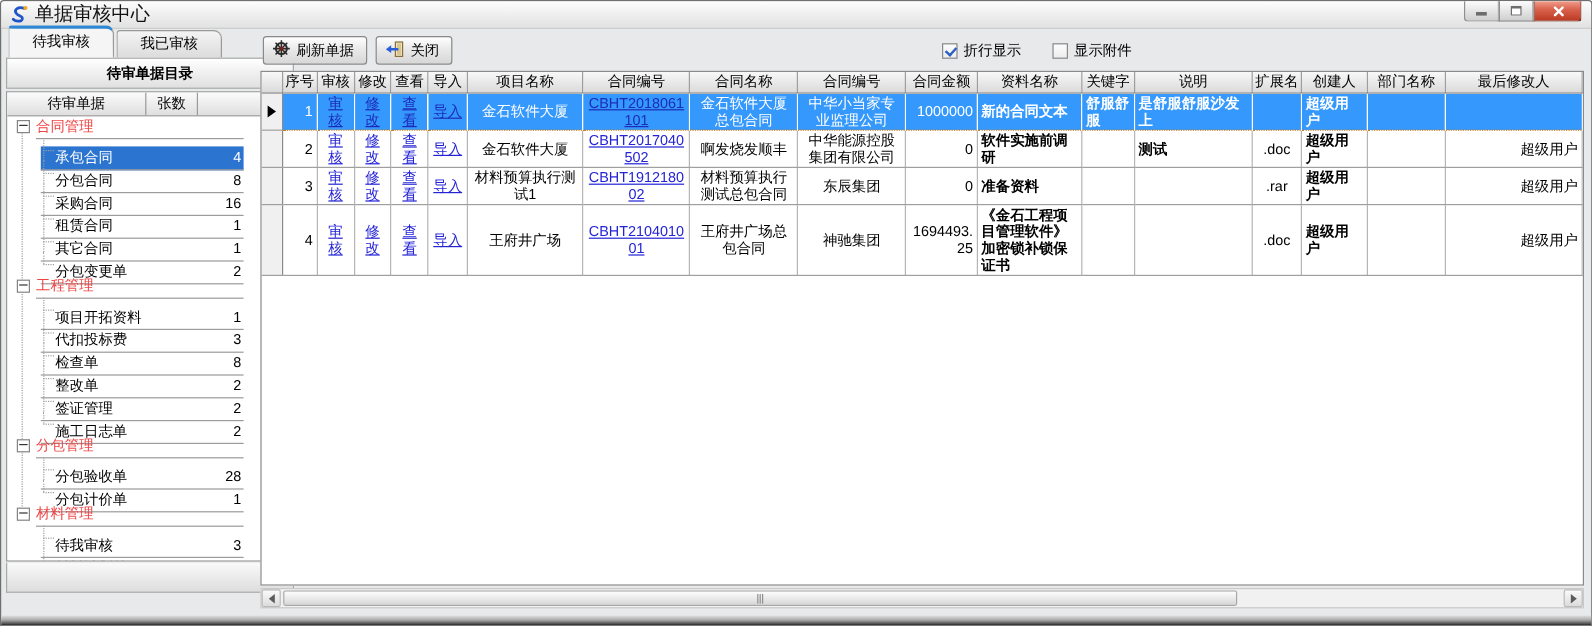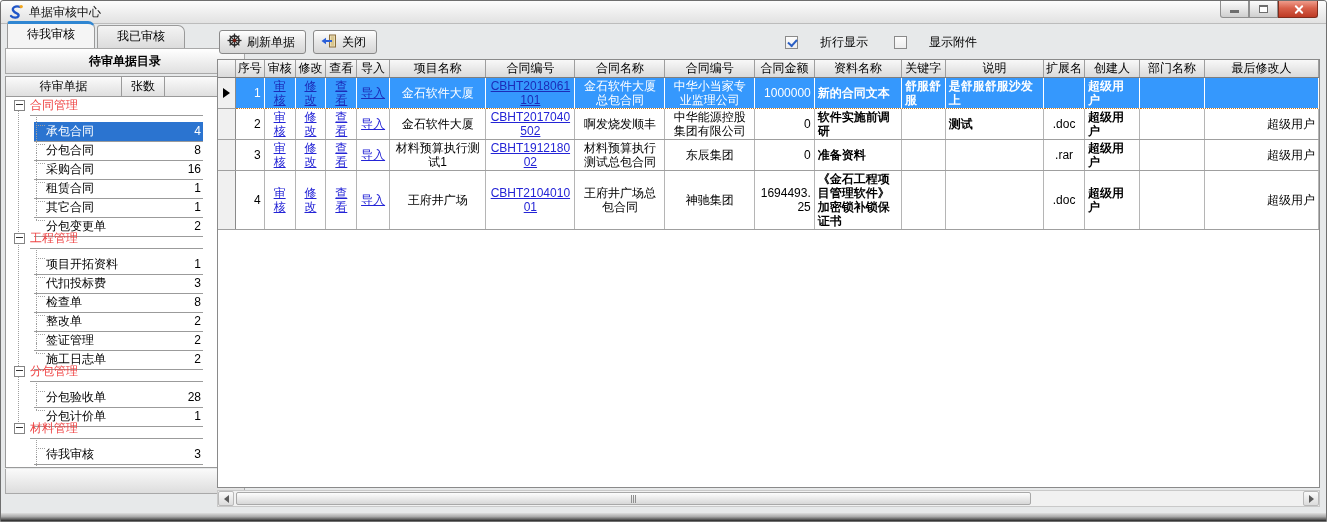--- a/index.html
+++ b/index.html
@@ -1,21 +1,21 @@
 <!DOCTYPE html>
 <html><head>
 <meta charset="utf-8">
 <style>
   html,body{margin:0;padding:0;background:#fff;}
   body{width:1327px;height:522px;position:relative;font-family:"Liberation Sans",sans-serif;font-size:12px;color:#000;overflow:hidden;}
   .window{position:absolute;inset:0;background:#e7e9ea;border:1px solid #6f6f6f;border-radius:3px 3px 0 0;box-sizing:border-box;}
   
   .titlebar{position:relative;height:22px;background:linear-gradient(#fdfdfd,#ececec 60%,#e2e2e2);border-bottom:1px solid #bcbcbc;display:flex;align-items:center;padding-left:7px;border-radius:3px 3px 0 0;}
   .app-icon{width:16px;height:16px;margin-right:5px;display:inline-block;}
-  .title-text{font-size:12px;color:#111;}
+  .title-text{font-size:16px;color:#111;}
   .winbtns{position:absolute;top:0;right:8px;display:flex;}
   .winbtn{width:29px;height:17px;border:1px solid #8f8f8f;border-top:none;background:linear-gradient(#fcfcfc,#e8e8e8 45%,#cfcfcf);display:flex;align-items:flex-start;justify-content:center;box-sizing:border-box;cursor:default;}
   .winbtn.first{border-radius:0 0 0 3px;}
   .winbtn.close{width:40px;border-radius:0 0 3px 0;background:linear-gradient(#ef9c8b,#d8604a 45%,#bd3a24);border-color:#7e2c1d;}
   .g-min{width:9px;height:3px;background:#6d6d6d;margin-top:9px;}
   .g-max{width:9px;height:8px;border:1px solid #6d6d6d;border-top:2px solid #6d6d6d;margin-top:4px;box-sizing:border-box;background:#fff;}
   .g-close{position:relative;width:11px;height:11px;margin-top:3px;}
   .g-close::before,.g-close::after{content:"";position:absolute;left:5px;top:0;width:2px;height:11px;background:#fff;border-radius:1px;}
   .g-close::before{transform:rotate(45deg);}
   .g-close::after{transform:rotate(-45deg);}
@@ -54,21 +54,21 @@
   .tri-up{width:0;height:0;border-left:4px solid transparent;border-right:4px solid transparent;border-bottom:5px solid #5b5b5b;}
   .tri-down{width:0;height:0;border-left:4px solid transparent;border-right:4px solid transparent;border-top:5px solid #5b5b5b;}
   .vs-thumb{position:absolute;left:1px;right:1px;top:20px;height:160px;background:linear-gradient(90deg,#fdfdfd,#d7d7d7);border:1px solid #a8a8a8;border-radius:2px;display:flex;align-items:center;justify-content:center;}
   .grip-h{width:8px;height:1px;background:#8f8f8f;box-shadow:0 2px 0 #8f8f8f,0 4px 0 #8f8f8f;margin-top:-4px;}
   .side-footer{position:absolute;left:0;right:0;bottom:0;height:25px;background:linear-gradient(#fafafa,#dddddd);border:1px solid #a9a9a9;border-top:none;box-sizing:border-box;}
   
   .main{position:absolute;left:209px;top:2px;right:0;bottom:0;}
   .toolbar{position:relative;height:32px;display:flex;align-items:center;padding-left:5px;}
   .tbtn{height:24px;display:inline-flex;align-items:center;gap:5px;padding:0 10px 0 7px;border:1px solid #898989;border-radius:3px;background:linear-gradient(#ffffff,#e9e9e9 45%,#d7d7d7);margin-right:7px;font-size:12px;cursor:default;}
   .cbs{position:absolute;left:571px;top:8px;display:flex;gap:26px;align-items:center;}
-  .cb{display:flex;align-items:center;gap:22px;cursor:default;}
+  .cb{display:flex;align-items:center;gap:5px;cursor:default;}
   .cb-box{width:13px;height:13px;border:1px solid #8a8a8a;background:linear-gradient(#fdfdfd,#ededed);position:relative;box-sizing:border-box;}
   .cb-box.checked::after{content:"";position:absolute;left:2px;top:2px;width:7px;height:4px;border-left:2px solid #2a5fc4;border-bottom:2px solid #2a5fc4;transform:rotate(-48deg);}
   .gridbox{position:absolute;left:3px;right:2px;top:33px;bottom:24px;background:#fff;border:1px solid #8a8a8a;box-sizing:border-box;overflow:hidden;}
   table.grid{border-collapse:collapse;table-layout:fixed;}
   .grid th{height:16px;font-weight:normal;text-align:center;background:linear-gradient(#f8f8f8,#dadada);border-right:1px solid #9e9e9e;border-bottom:1px solid #7e7e7e;padding:0 2px;overflow:hidden;white-space:nowrap;}
   .grid td{height:27px;border-right:1px solid #b5b5b5;border-bottom:1px solid #9f9f9f;padding:1px 3px;text-align:center;vertical-align:middle;line-height:14px;overflow:hidden;word-break:break-all;}
   .grid td.al-l{text-align:left;font-weight:bold;}
   .grid td.al-r{text-align:right;}
   .grid td.marker{background:#f0f0f0;border-right:1px solid #8a8a8a;padding:0;text-align:center;}
   .grid a{color:#2424d6;text-decoration:underline;cursor:pointer;}

